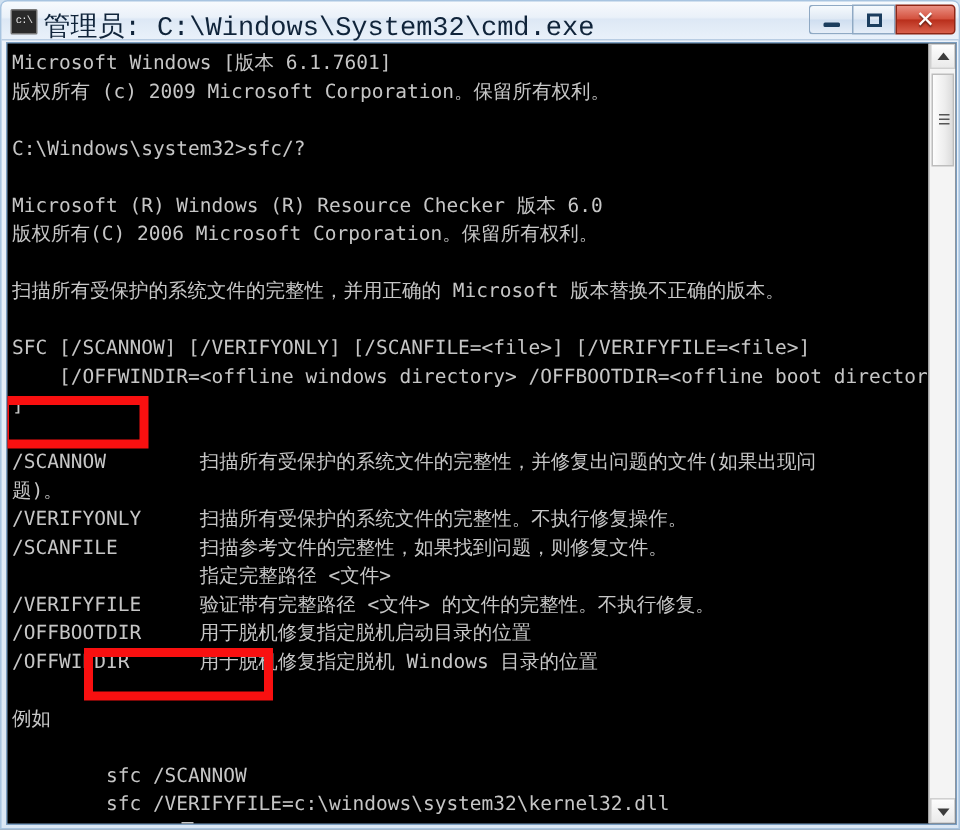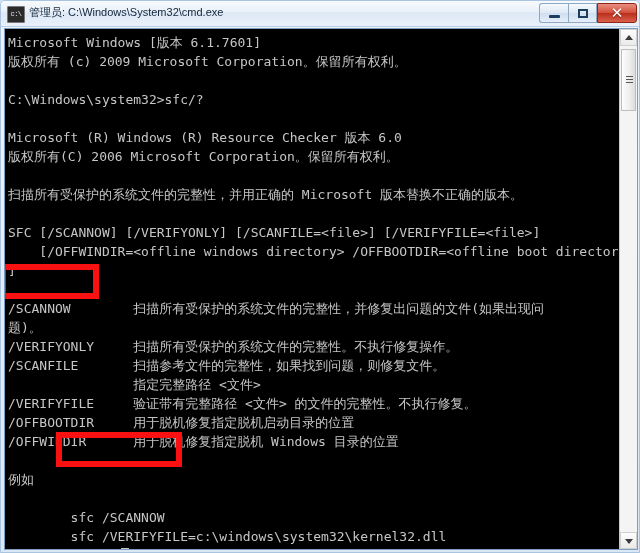--- a/index.html
+++ b/index.html
@@ -49,24 +49,24 @@
     font-family: "Liberation Mono", monospace;
     font-size: 7px;
     line-height: 14px;
     text-align: center;
     letter-spacing: -0.5px;
     overflow: hidden;
   }
   #title-text {
     position: absolute;
     left: 28px; top: 4px;
-    font-size: 11px;
+    font-size: 18px;
     color: #10243a;
     white-space: nowrap;
-    font-family: Liberation Sans, sans-serif;
+    font-family: Liberation Mono, monospace;
   }
 
   .winbtn {
     position: absolute;
     top: 2px;
     height: 20px;
     box-sizing: border-box;
     border: 1px solid #8fa9c4;
     border-radius: 3px;
     cursor: default;

